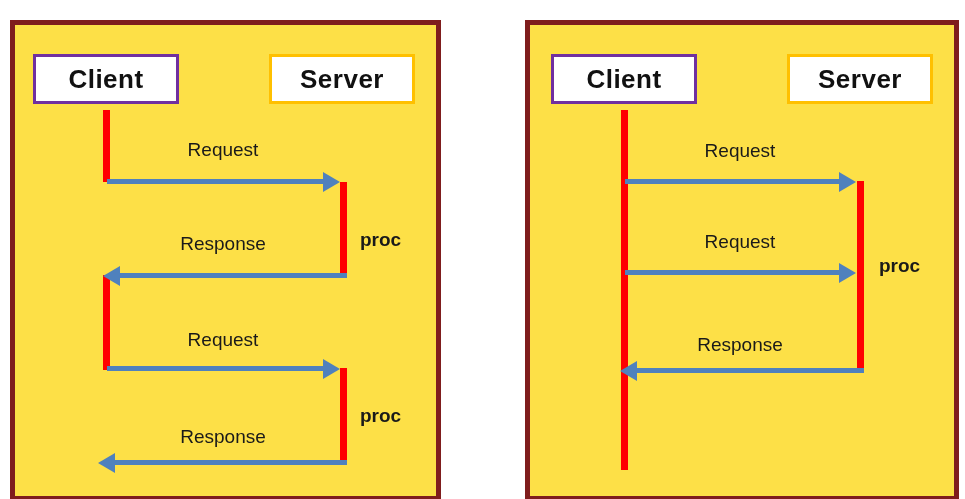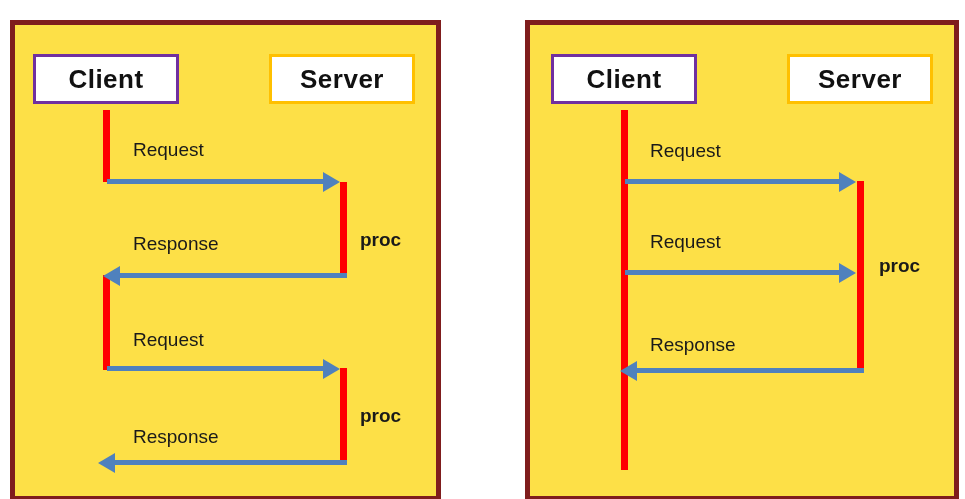--- a/index.html
+++ b/index.html
@@ -72,20 +72,21 @@
   .arrow.dir-left::after {
     right: 100%;
     margin-right: -2px;
     border-right: 17px solid #4f81bd;
     border-left: 0;
   }
 
   .msg-label {
     position: absolute;
     width: 180px;
+    text-align: center;
     font-size: 19px;
     color: #1a1a1a;
   }
   .proc-label {
     position: absolute;
     font-size: 19px;
     color: #1a1a1a;
     font-weight: bold;
   }
 </style>

